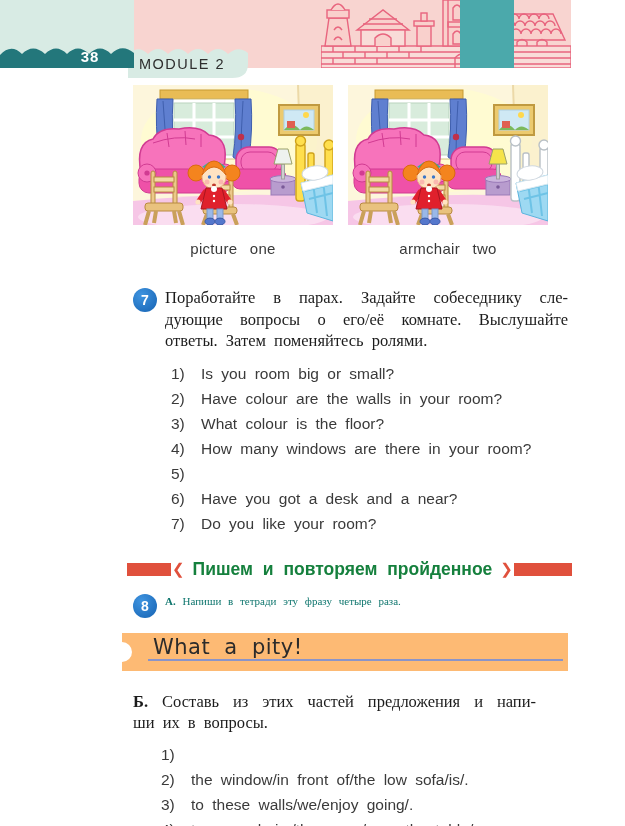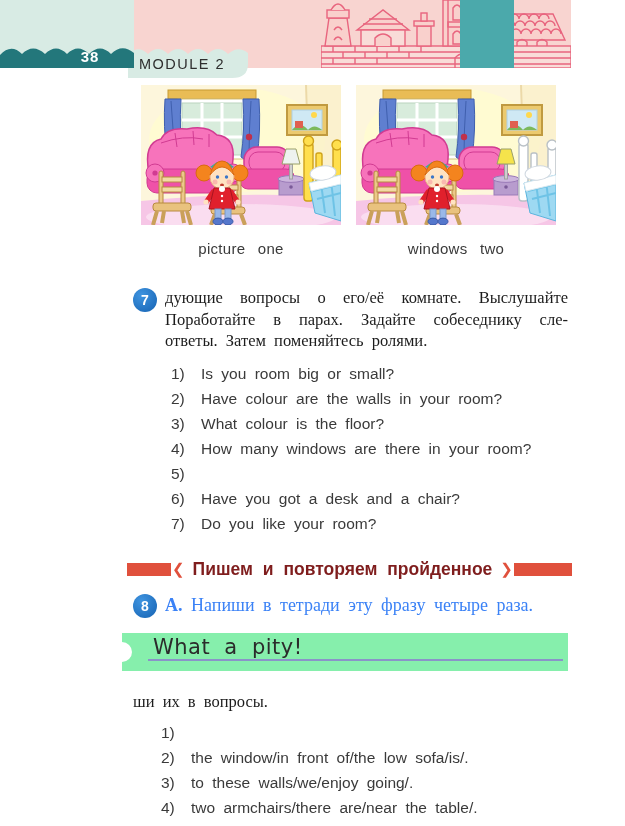--- a/index.html
+++ b/index.html
@@ -13,21 +13,21 @@
   .h-mint { position:absolute; left:0; top:0; width:134px; height:68px; background:#d8ebe4; }
   .h-pink { position:absolute; left:134px; top:0; width:437px; height:68px; background:#f8d4d0; overflow:hidden; }
   .h-teal { position:absolute; right:0; top:0; width:54px; height:68px; background:#4ba9ab; }
   .cityscape { position:absolute; right:0; bottom:0; }
   .page-badge { position:absolute; left:0; bottom:0; z-index:3; }
   .page-badge text { font-family:"Liberation Sans",sans-serif; font-weight:bold; font-size:15px; fill:#ffffff; letter-spacing:1px; }
   .module-cloud { position:absolute; left:128px; top:42px; z-index:2; }
   .module-cloud text { font-family:"Liberation Sans",sans-serif; font-size:14.5px; fill:#2e2e2e; letter-spacing:1.5px; }
   
   .content { margin-left:133px; width:435px; }
-  .pics { display:flex; gap:15px; margin:17px 0 0 8px; }
+  .pics { display:flex; gap:15px; margin:17px 0 0 0; }
   .pic { margin:0; width:200px; }
   .pic figcaption { text-align:center; margin-top:11px; font-size:15px; color:#3a3a3a; word-spacing:8px; letter-spacing:.3px; }
   .ex-row { display:flex; align-items:flex-start; margin-top:30px; }
   .badge {
     flex:none; width:24px; height:24px; border-radius:50%;
     background:radial-gradient(circle at 35% 30%, #3f94e0, #1562b2);
     color:#fff; font-weight:bold; font-size:14px;
     display:flex; align-items:center; justify-content:center;
     margin:0 8px 0 0; margin-top:1px;
   }
@@ -35,25 +35,25 @@
   .jl { text-align:justify; text-align-last:justify; }
   .qlist { margin:13px 0 0 38px; }
   .qrow { display:flex; font-size:15.5px; color:#3a3a3a; margin-bottom:7px; word-spacing:4px; }
   .qnum { flex:none; width:30px; }
   
   .section-head { display:flex; align-items:center; margin:26px 0 0 -6px; }
   .sbar { height:13px; background:#e0503c; flex:none; }
   .sbar-l { width:44px; }
   .sbar-r { width:58px; }
   .schev { color:#e0503c; font-weight:bold; font-size:15px; font-family:"DejaVu Sans",sans-serif; line-height:13px; margin:0 1px; }
-  .stitle { color:#7f1d1d; font-weight:bold; font-size:17.5px; word-spacing:5px; margin:0 7px; white-space:nowrap; }
+  .stitle { color:#15803d; font-weight:bold; font-size:17.5px; word-spacing:5px; margin:0 7px; white-space:nowrap; }
   .ex8-row { margin-top:13px; }
-  .parta { font-family:"Liberation Serif", serif; font-size:18px; color:#3b82f6; word-spacing:4px; padding-top:2px; }
+  .parta { font-family:"Liberation Serif", serif; font-size:11px; color:#0f766e; word-spacing:4px; padding-top:2px; }
   
-  .banner { position:relative; margin:15px 0 0 -11px; width:446px; height:38px; background:#86efac; }
+  .banner { position:relative; margin:15px 0 0 -11px; width:446px; height:38px; background:#fdba74; }
   .notch { position:absolute; left:-10px; top:9px; width:20px; height:20px; border-radius:50%; background:#ffffff; }
   .rule { position:absolute; left:26px; right:5px; bottom:10px; height:2px; background:#8a94c8; }
   .phrase { position:absolute; left:31px; bottom:12px; font-size:21px; color:#2b2b2b; word-spacing:7px; letter-spacing:.5px; font-family:"DejaVu Sans",sans-serif; }
   .partb { margin-top:20px; }
   .blist { margin:12px 0 0 28px; }
   .blist .qnum { width:30px; }
   b.slabel { font-family:"Liberation Serif", serif; }
 </style>
 </head>
 <body>
@@ -300,30 +300,30 @@
           <circle cx="81" cy="104" r="3" fill="#ffffff"></circle>
           <circle cx="81" cy="111" r="1.2" fill="#ffffff"></circle>
           <circle cx="81" cy="116" r="1.2" fill="#ffffff"></circle>
           <circle cx="65" cy="117" r="2.6" fill="#ffe3c2"></circle>
           <circle cx="97" cy="117" r="2.6" fill="#ffe3c2"></circle>
           <rect x="74" y="124" width="6" height="10" fill="#9ab8e8" stroke="#7a98c8"></rect>
           <rect x="84" y="124" width="6" height="10" fill="#9ab8e8" stroke="#7a98c8"></rect>
           <ellipse cx="77" cy="136.5" rx="5" ry="3.4" fill="#5577cc" stroke="#3a5aa8"></ellipse>
           <ellipse cx="87" cy="136.5" rx="5" ry="3.4" fill="#5577cc" stroke="#3a5aa8"></ellipse>
         </svg>
-        <figcaption>windows two</figcaption>
+        <figcaption>armchair two</figcaption>
       </figure>
     </section>
 
     <section>
       <div class="ex-row">
         <div class="badge">7</div>
         <div class="instr">
+          <div class="jl">Поработайте в парах. Задайте собеседнику сле-</div>
           <div class="jl">дующие вопросы о его/её комнате. Выслушайте</div>
-          <div class="jl">Поработайте в парах. Задайте собеседнику сле-</div>
           <div>ответы. Затем поменяйтесь ролями.</div>
         </div>
       </div>
       <div class="qlist">
         <div class="qrow">
             <span class="qnum">1)</span>
             <span>Is you room big or small?</span>
           </div>
         <div class="qrow">
             <span class="qnum">2)</span>
@@ -335,21 +335,21 @@
           </div>
         <div class="qrow">
             <span class="qnum">4)</span>
             <span>How many windows are there in your room?</span>
           </div>
         <div class="qrow">
             <span class="qnum">5)</span>
           </div>
         <div class="qrow">
             <span class="qnum">6)</span>
-            <span>Have you got a desk and a chair?</span>
+            <span>Have you got a desk and a near?</span>
           </div>
         <div class="qrow">
             <span class="qnum">7)</span>
             <span>Do you like your room?</span>
           </div>
       </div>
     </section>
 
     <div class="section-head">
       <div class="sbar sbar-l"></div>
@@ -365,20 +365,21 @@
         <div class="parta"><b class="slabel">А.</b> <span>Напиши в тетради эту фразу четыре раза.</span></div>
       </div>
 
       <div class="banner">
         <div class="notch"></div>
         <div class="rule"></div>
         <span class="phrase">What a pity!</span>
       </div>
 
       <div class="instr partb">
+        <div class="jl"><b class="slabel">Б.</b> <span>Составь из этих частей предложения и напи-</span></div>
         <div>ши их в вопросы.</div>
       </div>
 
       <div class="qlist blist">
         <div class="qrow">
             <span class="qnum">1)</span>
           </div>
         <div class="qrow">
             <span class="qnum">2)</span>
             <span>the window/in front of/the low sofa/is/.</span>

